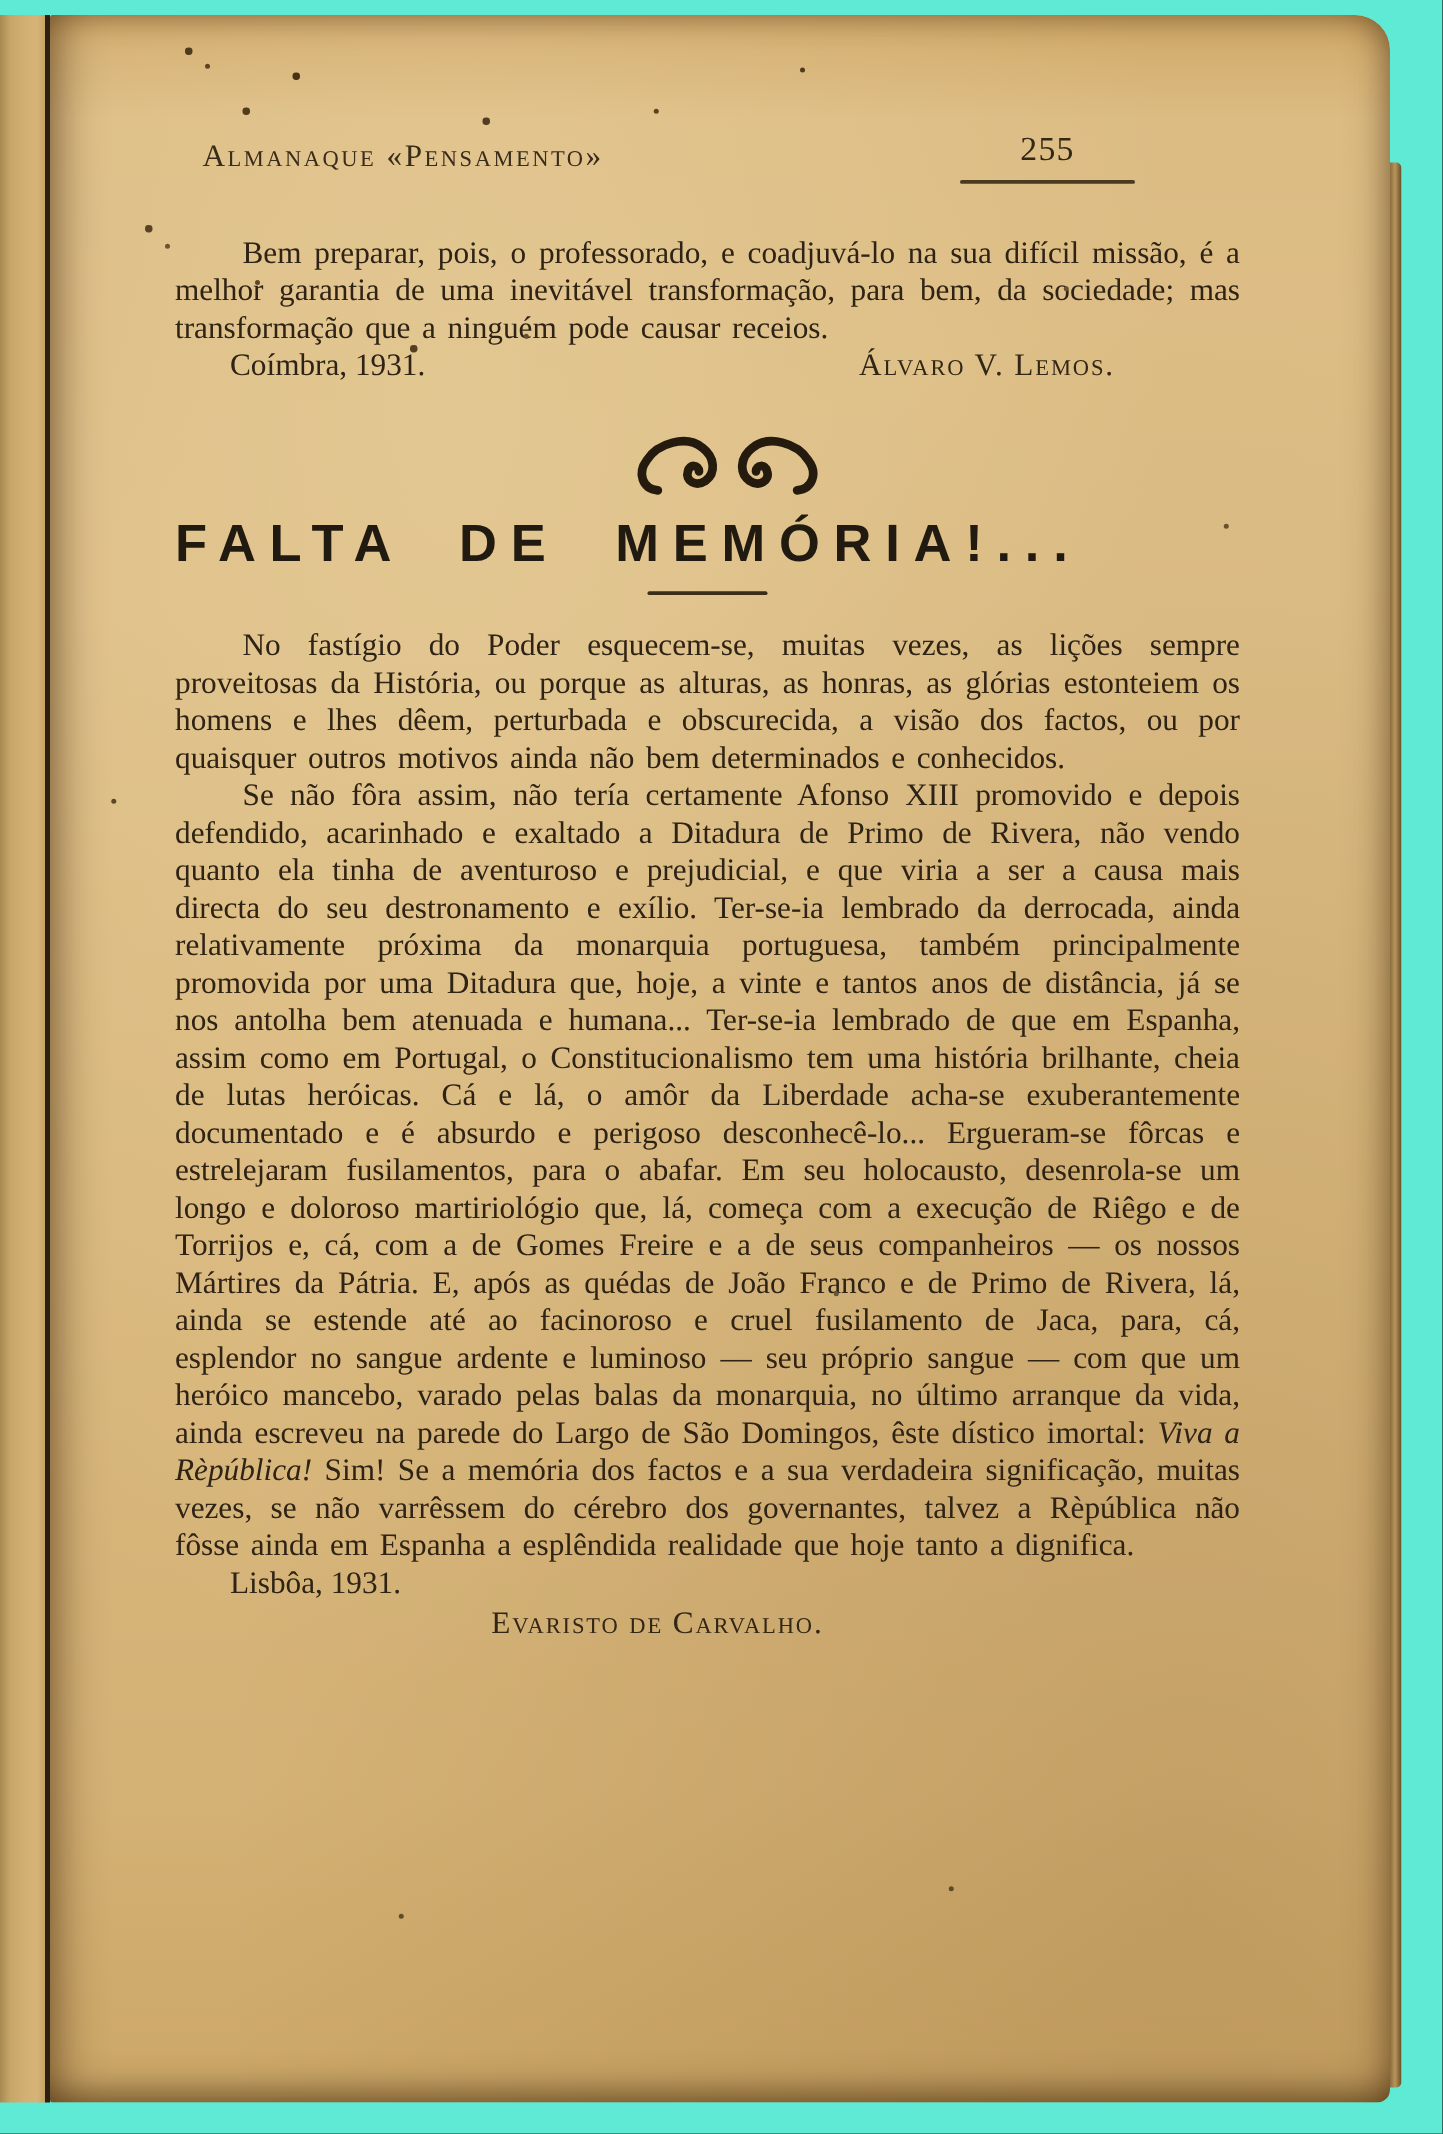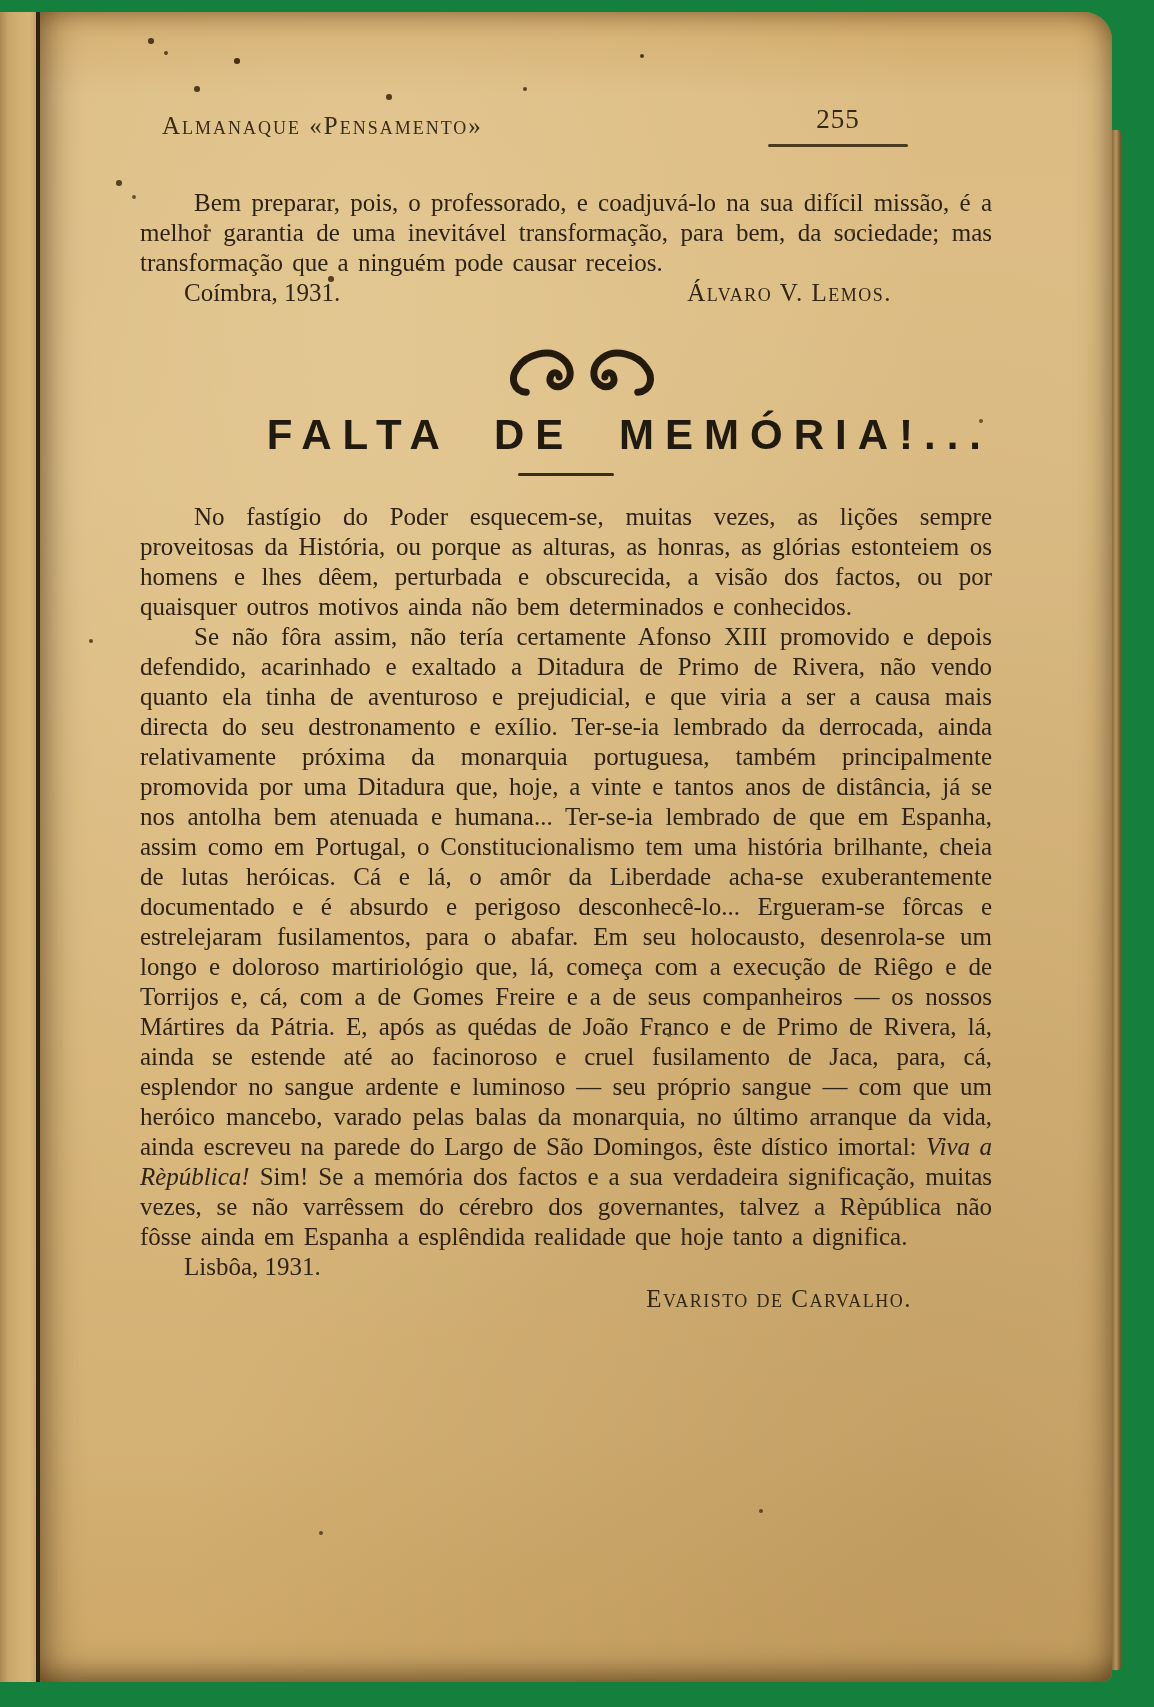--- a/index.html
+++ b/index.html
@@ -1,17 +1,17 @@
 <!DOCTYPE html>
 <html><head>
 <meta charset="utf-8">
 <style>
   html,body{margin:0;padding:0;width:1154px;height:1707px;overflow:hidden;background:#0b0906;}
   *{box-sizing:border-box;}
-  .scan{position:relative;width:1154px;height:1707px;background:#15803d;font-family:"Liberation Serif","DejaVu Serif",serif;}
+  .scan{position:relative;width:1154px;height:1707px;background:#5eead4;font-family:"Liberation Serif","DejaVu Serif",serif;}
 
   
   .under-page{position:absolute;left:0;top:12px;width:40px;height:1670px;
     background:linear-gradient(90deg,#a98952 0%,#c7a569 22%,#d2b074 55%,#d6b478 82%,#c5a165 100%);
     border-right:4px solid #2c2111;}
 
   
   .page{position:absolute;left:40px;top:12px;width:1072px;height:1670px;
     border-radius:2px 28px 10px 2px;
     background:
@@ -55,24 +55,24 @@
   .dateline-left{margin-left:44px;}
   .dateline-sig{font-variant:small-caps;letter-spacing:1.5px;margin-right:100px;color:#3226140;}
   .smallcaps{font-variant:small-caps;letter-spacing:1.5px;color:#322614;}
 
   .flourish-wrap{position:absolute;left:116px;top:330px;width:852px;text-align:center;}
   .flourish-wrap svg{display:inline-block;}
 
   .article{top:398px;}
   .article-title{margin:0;font-family:"Liberation Sans","DejaVu Sans",sans-serif;
     font-weight:700;font-size:42px;line-height:50px;letter-spacing:11px;word-spacing:22px;
-    text-align:right;color:#211a10;white-space:nowrap;}
+    text-align:left;color:#211a10;white-space:nowrap;}
   .title-rule{width:96px;height:3px;background:#3a2d19;margin:13px auto 26px auto;border-radius:2px;}
   .it{font-style:italic;}
-  .sig-line{text-align:right;padding-right:80px;font-size:25px;line-height:30px;margin-top:2px;}
+  .sig-line{text-align:center;padding-right:80px;font-size:25px;line-height:30px;margin-top:2px;}
 </style>
 </head>
 <body>
 
 <div class="scan">
 
   <div class="under-page"></div>
 
   <div class="page">
 

